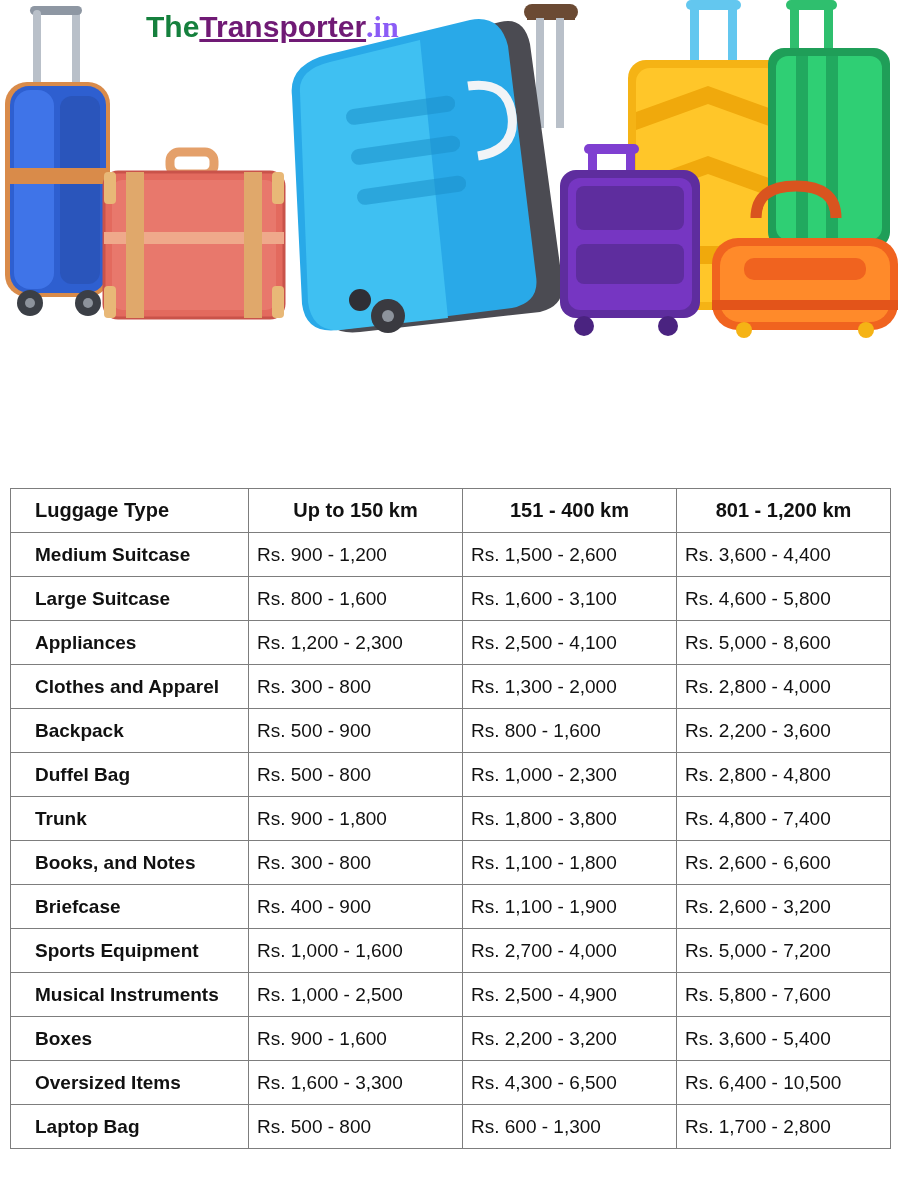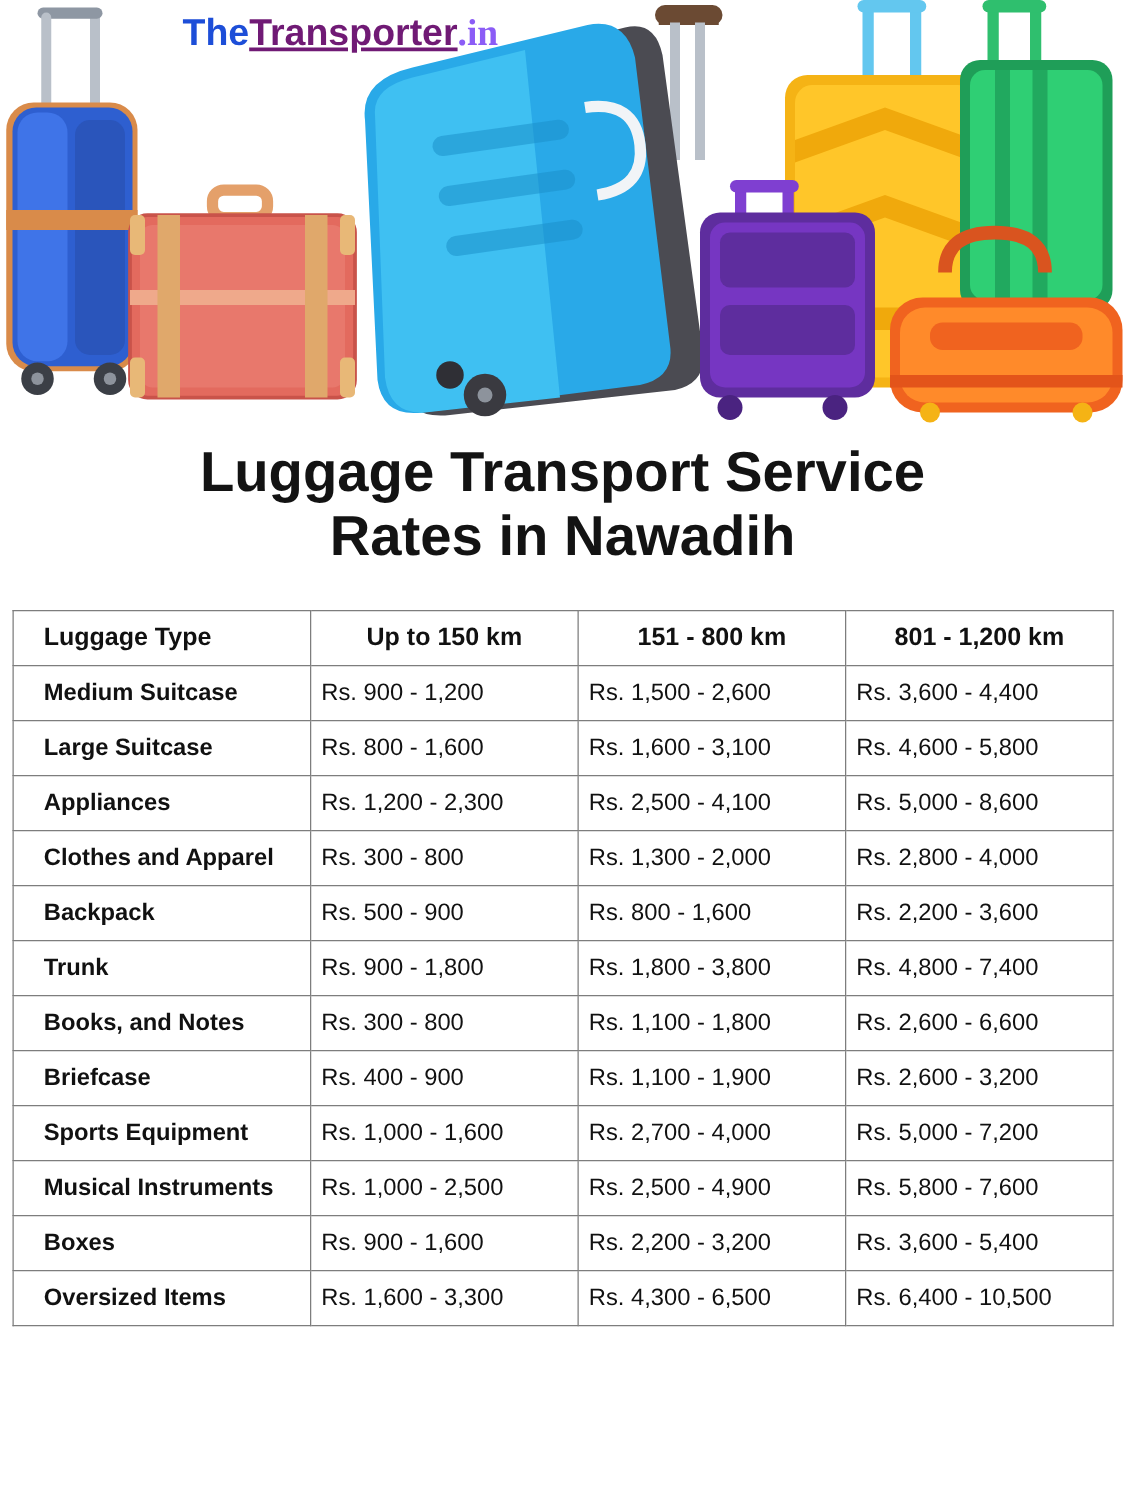--- a/index.html
+++ b/index.html
@@ -20,21 +20,21 @@
   
   .brand {
     position: absolute;
     top: 10px;
     left: 146px;
     font-size: 30px;
     font-weight: bold;
     letter-spacing: 0px;
     white-space: nowrap;
   }
-  .brand .t1 { color: #1d4ed8; }
+  .brand .t1 { color: #15803d; }
   .brand .t2 { color: #701a75; text-decoration: underline; }
   .brand .t3 { color: #8b5cf6; font-family: Liberation Serif, serif; }
 
   
   .hero {
     position: absolute;
     top: 0;
     left: 0;
     width: 900px;
     height: 345px;
@@ -190,38 +190,34 @@
         <circle cx="744" cy="330" r="8" fill="#f5b315"></circle>
         <circle cx="866" cy="330" r="8" fill="#f5b315"></circle>
       </g>
     </svg>
   </div>
 
   <div class="brand">
     <span class="t1">The</span><span class="t2">Transporter</span><span class="t3">.in</span>
   </div>
 
-  <div class="title">
-    <div>Luggage Transport Service</div>
-    <div>Rates in Nawadih</div>
-  </div>
 
   <div class="table-wrap">
     <table class="rates">
       <colgroup>
           <col class="c1">
           <col class="c2">
           <col class="c3">
           <col class="c4">
         </colgroup>
       <thead>
         <tr>
           <th class="first">Luggage Type</th>
           <th>Up to 150 km</th>
-          <th>151 - 800 km</th>
+          <th>151 - 400 km</th>
           <th>801 - 1,200 km</th>
         </tr>
       </thead>
       <tbody>
         <tr>
           <td class="first">Medium Suitcase</td>
           <td class="val">Rs. 900 - 1,200</td>
           <td class="val">Rs. 1,500 - 2,600</td>
           <td class="val">Rs. 3,600 - 4,400</td>
         </tr>
@@ -243,20 +239,26 @@
           <td class="val">Rs. 1,300 - 2,000</td>
           <td class="val">Rs. 2,800 - 4,000</td>
         </tr>
         <tr>
           <td class="first">Backpack</td>
           <td class="val">Rs. 500 - 900</td>
           <td class="val">Rs. 800 - 1,600</td>
           <td class="val">Rs. 2,200 - 3,600</td>
         </tr>
         <tr>
+          <td class="first">Duffel Bag</td>
+          <td class="val">Rs. 500 - 800</td>
+          <td class="val">Rs. 1,000 - 2,300</td>
+          <td class="val">Rs. 2,800 - 4,800</td>
+        </tr>
+        <tr>
           <td class="first">Trunk</td>
           <td class="val">Rs. 900 - 1,800</td>
           <td class="val">Rs. 1,800 - 3,800</td>
           <td class="val">Rs. 4,800 - 7,400</td>
         </tr>
         <tr>
           <td class="first">Books, and Notes</td>
           <td class="val">Rs. 300 - 800</td>
           <td class="val">Rs. 1,100 - 1,800</td>
           <td class="val">Rs. 2,600 - 6,600</td>
@@ -284,17 +286,23 @@
           <td class="val">Rs. 900 - 1,600</td>
           <td class="val">Rs. 2,200 - 3,200</td>
           <td class="val">Rs. 3,600 - 5,400</td>
         </tr>
         <tr>
           <td class="first">Oversized Items</td>
           <td class="val">Rs. 1,600 - 3,300</td>
           <td class="val">Rs. 4,300 - 6,500</td>
           <td class="val">Rs. 6,400 - 10,500</td>
         </tr>
+        <tr>
+          <td class="first">Laptop Bag</td>
+          <td class="val">Rs. 500 - 800</td>
+          <td class="val">Rs. 600 - 1,300</td>
+          <td class="val">Rs. 1,700 - 2,800</td>
+        </tr>
       </tbody>
     </table>
   </div>
 
 </div>
 
 </body></html>

